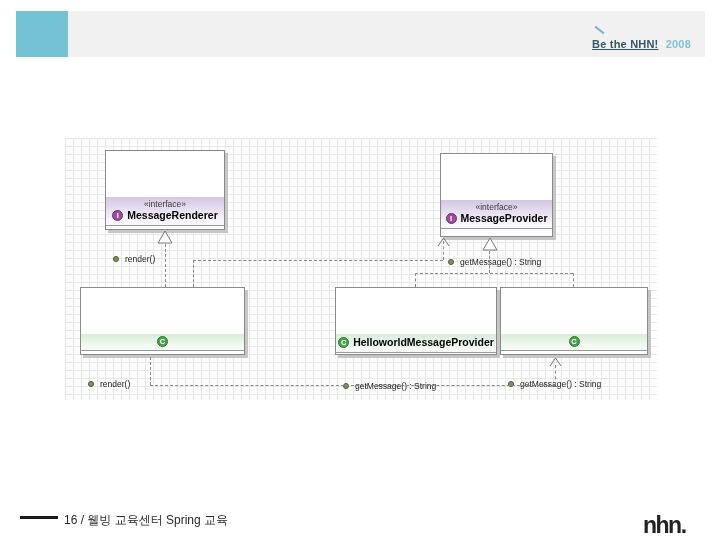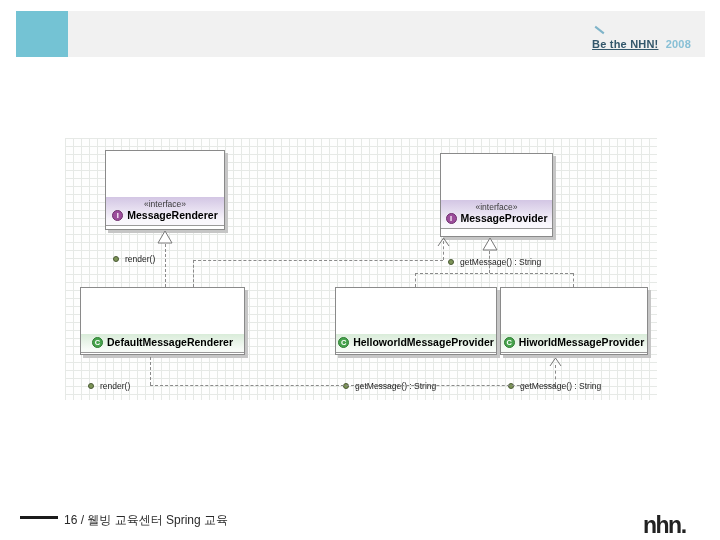--- a/index.html
+++ b/index.html
@@ -93,21 +93,20 @@
           <span class="mdot"></span>
           <span>getMessage() : String</span>
         </div>
       </div>
     </div>
 
     <div class="uml-box" style="left:15px; top:149px; width:165px; height:68px;">
       <div class="uml-head cls">
         <div class="uml-name">
           <span class="badge cls">C</span>
-          <span>DefaultMessageRenderer</span>
         </div>
       </div>
       <div class="uml-methods">
         <div class="method">
           <span class="mdot"></span>
           <span>render()</span>
         </div>
       </div>
     </div>
 
@@ -123,21 +122,20 @@
           <span class="mdot"></span>
           <span>getMessage() : String</span>
         </div>
       </div>
     </div>
 
     <div class="uml-box" style="left:435px; top:149px; width:148px; height:68px;">
       <div class="uml-head cls">
         <div class="uml-name">
           <span class="badge cls">C</span>
-          <span>HiworldMessageProvider</span>
         </div>
       </div>
       <div class="uml-methods">
         <div class="method">
           <span class="mdot"></span>
           <span>getMessage() : String</span>
         </div>
       </div>
     </div>
 

